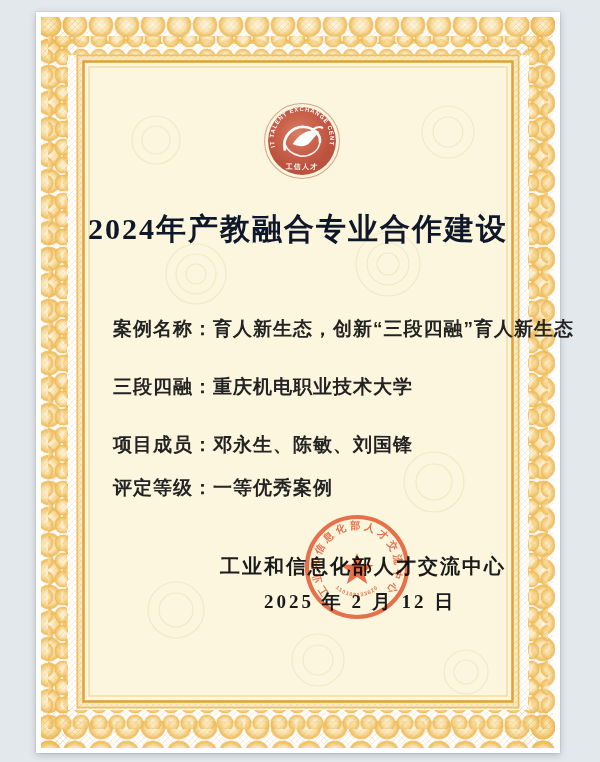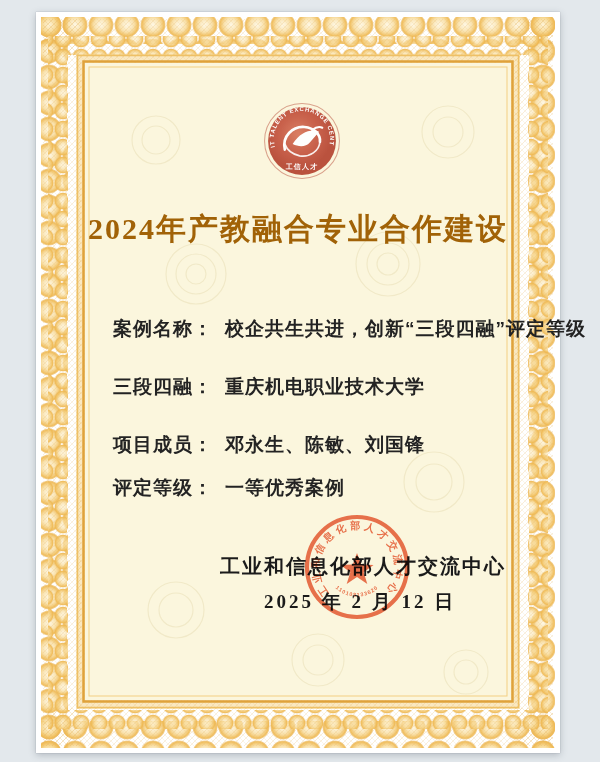--- a/index.html
+++ b/index.html
@@ -15,28 +15,28 @@
     box-shadow:0 2px 7px rgba(55,65,80,.28),0 0 1px rgba(55,65,80,.35);
   }
   .border-svg{position:absolute;left:0;top:0;width:524px;height:741px;display:block;}
   .content{position:absolute;left:0;top:0;width:524px;height:741px;}
   .logo{position:absolute;left:227px;top:90px;width:78px;height:78px;opacity:.96;}
   .title{
     position:absolute;left:0;top:193px;width:524px;
     text-align:center;
     font-family:"Liberation Serif","DejaVu Serif",serif;
     font-weight:700;font-size:30px;line-height:47px;
-    color:#a16207;letter-spacing:2px;
+    color:#0f172a;letter-spacing:2px;
   }
   .fields{position:absolute;left:77px;top:0;width:420px;}
   .field-row{
     position:absolute;left:0;white-space:nowrap;
     font-size:19px;font-weight:700;color:#232323;letter-spacing:1px;
   }
-  .field-row .lbl{margin-right:12px;}
+  .field-row .lbl{margin-right:0;}
   .row-0{top:304px;}
   .row-1{top:362px;}
   .row-2{top:420px;}
   .row-3{top:463px;}
   .issuer{
     position:absolute;top:541px;left:327px;transform:translateX(-50%);
     font-family:"Liberation Serif","DejaVu Serif",serif;
     font-weight:700;font-size:20px;color:#1a1a1a;letter-spacing:2px;white-space:nowrap;
     z-index:2;
   }
@@ -147,21 +147,21 @@
       </g>
       <text x="50" y="86" text-anchor="middle" font-size="9" font-weight="700" fill="#ffffff" font-family="Liberation Sans, DejaVu Sans, sans-serif" letter-spacing="1.5">工信人才</text>
     </svg>
 
     <div class="title">
       <div>2024年产教融合专业合作建设</div>
     </div>
 
     <div class="fields">
       <div class="field-row row-0">
-        <span class="lbl">案例名称：</span><span>校企共生共进，创新“三段四融”评定等级</span>
+        <span class="lbl">案例名称：</span><span>育人新生态，创新“三段四融”育人新生态</span>
       </div>
       <div class="field-row row-1">
         <span class="lbl">三段四融：</span><span>重庆机电职业技术大学</span>
       </div>
       <div class="field-row row-2">
         <span class="lbl">项目成员：</span><span>邓永生、陈敏、刘国锋</span>
       </div>
       <div class="field-row row-3">
         <span class="lbl">评定等级：</span><span>一等优秀案例</span>
       </div>

